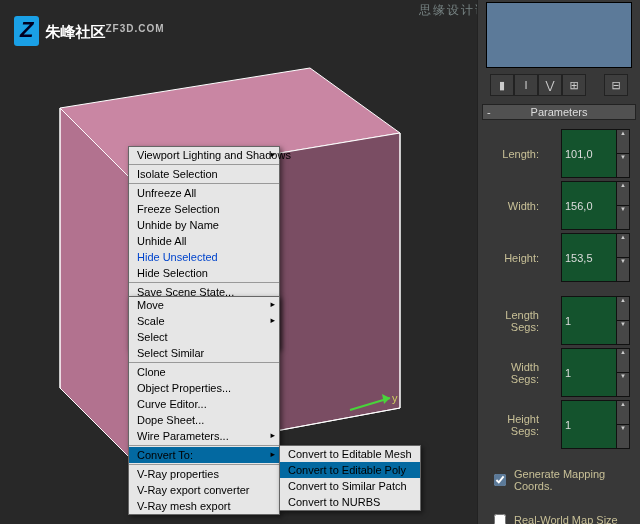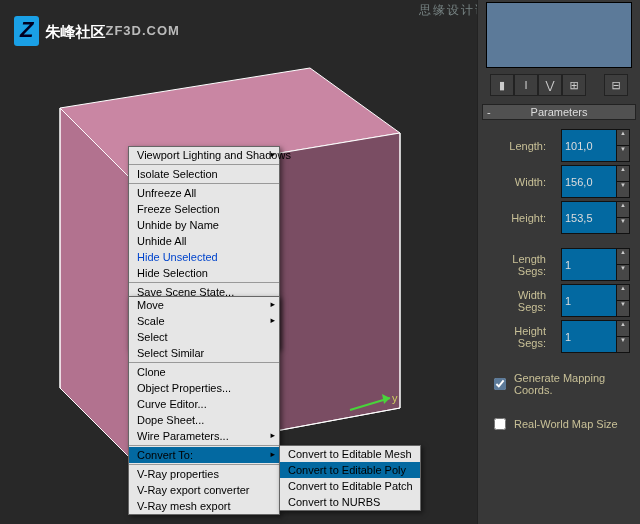--- a/index.html
+++ b/index.html
@@ -6,37 +6,37 @@
   .viewport{position:absolute;left:0;top:0;width:478px;height:524px;background:#282828;overflow:hidden}
   .box3d{position:absolute;left:40px;top:38px;width:380px;height:430px}
   .box3d polygon{fill:#b2728f;stroke:#fff;stroke-width:1}
   .box3d .side{fill:#7a4d63}
   .box3d .top{fill:#c986a3}
   .gizmo{position:absolute;left:340px;top:380px;pointer-events:none}
   .logo{position:absolute;left:14px;top:16px;color:#fff;font-size:15px;font-weight:bold;display:flex;align-items:center}
   .logo .z{background:#1aa0e6;color:#002;padding:1px 6px 3px 6px;border-radius:3px;font-style:italic;font-size:22px;font-weight:900;margin-right:6px}
   .logo .sub{display:flex;flex-direction:row;line-height:1}
   .logo .cn{font-size:15px}
-  .logo .en{font-size:13px;color:#bbb;letter-spacing:1px}
+  .logo .en{font-size:10px;color:#bbb;letter-spacing:1px}
   .wm-top{position:absolute;right:6px;top:2px;font-size:12px;color:#9aa;opacity:.7}
   .wm-top .cn{letter-spacing:2px;margin-right:6px}
   .wm-top .url{font-size:10px;color:#789;letter-spacing:1px}
   
   .panel{position:absolute;right:0;top:0;width:162px;height:524px;background:#383838;border-left:1px solid #222}
   .preview{margin:2px 8px 0 8px;height:64px;background:#5c7a99;border:1px solid #000}
   .toolbar{display:flex;justify-content:center;gap:0;margin:6px 8px 8px 8px}
   .toolbar .tb{width:22px;height:20px;background:#3e3e3e;border:1px solid #222;color:#ccc;display:flex;align-items:center;justify-content:center;font-size:11px;cursor:pointer}
   .rollout{margin:0 4px}
   .roll-head{background:#515151;border:1px solid #222;color:#ddd;text-align:center;font-size:11px;padding:1px 0;position:relative;cursor:pointer}
   .roll-head .minus{position:absolute;left:4px;top:1px}
   .roll-body{padding:6px 6px 10px 6px}
-  .prow{display:flex;align-items:center;justify-content:flex-end;margin:3px 0;gap:15px}
+  .prow{display:flex;align-items:center;justify-content:flex-end;margin:3px 0;gap:22px}
   .prow label{color:#c8c097;font-size:11px;text-align:right}
   .spin{display:flex;align-items:stretch}
-  .spin input{width:48px;height:15px;background:#0369a1;border:1px solid #111;color:#ddd;font-size:11px;padding:8px 3px}
+  .spin input{width:48px;height:15px;background:#14532d;border:1px solid #111;color:#ddd;font-size:11px;padding:16px 3px}
   .spin .arrs{width:12px;display:flex;flex-direction:column;border:1px solid #111;border-left:none}
   .spin .arrs span{flex:1;background:#474747;font-size:6px;color:#ccc;text-align:center;line-height:7px;cursor:pointer}
   .spin .arrs span:first-child{border-bottom:1px solid #111}
   .chk{display:flex;align-items:center;gap:5px;margin:19px 2px;color:#c8c097;font-size:11px}
   .chk input{width:12px;height:12px;accent-color:#5c7a99}
   
   .menu{position:absolute;background:#e6e6e6;border:1px solid #666;font-size:11px;color:#000;box-shadow:2px 2px 5px rgba(0,0,0,.5)}
   .menu .hdr{background:#888;color:#222;text-align:right;font-style:italic;padding:1px 6px;border-top:1px solid #aaa;border-bottom:1px solid #666}
   .menu .mi{padding:2px 18px 2px 8px;position:relative;white-space:nowrap;cursor:default}
   .menu .mi.sub::after{content:"▸";position:absolute;right:4px;top:2px;font-size:9px}
@@ -199,15 +199,15 @@
   <div class="sep"></div>
   <div class="mi">V-Ray properties</div>
   <div class="mi">V-Ray export converter</div>
   <div class="mi">V-Ray mesh export</div>
 
 </div>
 
 <div class="menu menu3">
   <div class="mi">Convert to Editable Mesh</div>
   <div class="mi hl">Convert to Editable Poly</div>
-  <div class="mi">Convert to Editable Patch</div>
+  <div class="mi">Convert to Similar Patch</div>
   <div class="mi">Convert to NURBS</div>
 </div>
 
 </body></html>

